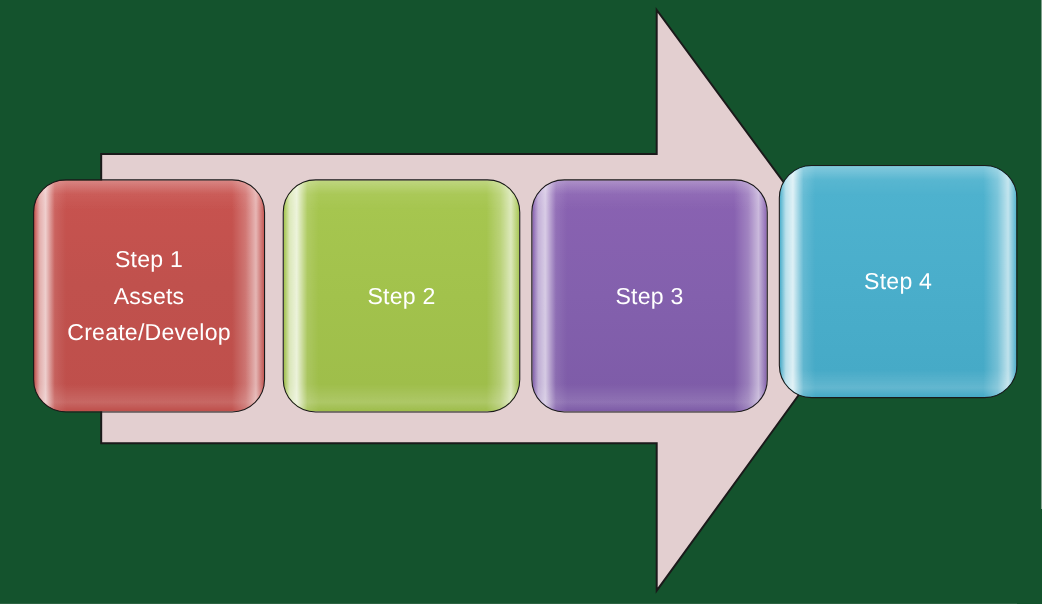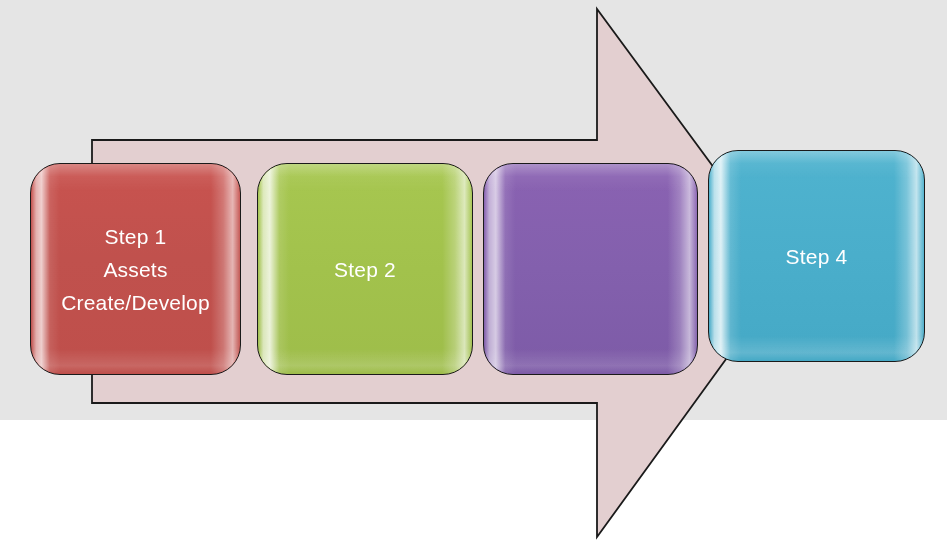--- a/index.html
+++ b/index.html
@@ -10,22 +10,22 @@
   }
   body {
     width: 947px;
     height: 549px;
     overflow: hidden;
     font-family: "Liberation Sans", sans-serif;
   }
   #stage {
     position: relative;
     width: 947px;
-    height: 420px;
-    background: #e5e5e5;
+    height: 549px;
+    background: #14532d;
   }
   #arrow-svg {
     position: absolute;
     left: 0;
     top: 0;
     width: 947px;
     height: 549px;
   }
   .step-box {
     position: absolute;
@@ -182,20 +182,23 @@
 
   <div class="step-box" id="step-box-2">
     <div class="gloss"></div>
     <div class="label-stack">
       <span class="step-line">Step 2</span>
     </div>
   </div>
 
   <div class="step-box" id="step-box-3">
     <div class="gloss"></div>
+    <div class="label-stack">
+      <span class="step-line">Step 3</span>
+    </div>
   </div>
 
   <div class="step-box" id="step-box-4">
     <div class="gloss"></div>
     <div class="label-stack">
       <span class="step-line">Step 4</span>
     </div>
   </div>
 
 </div>

